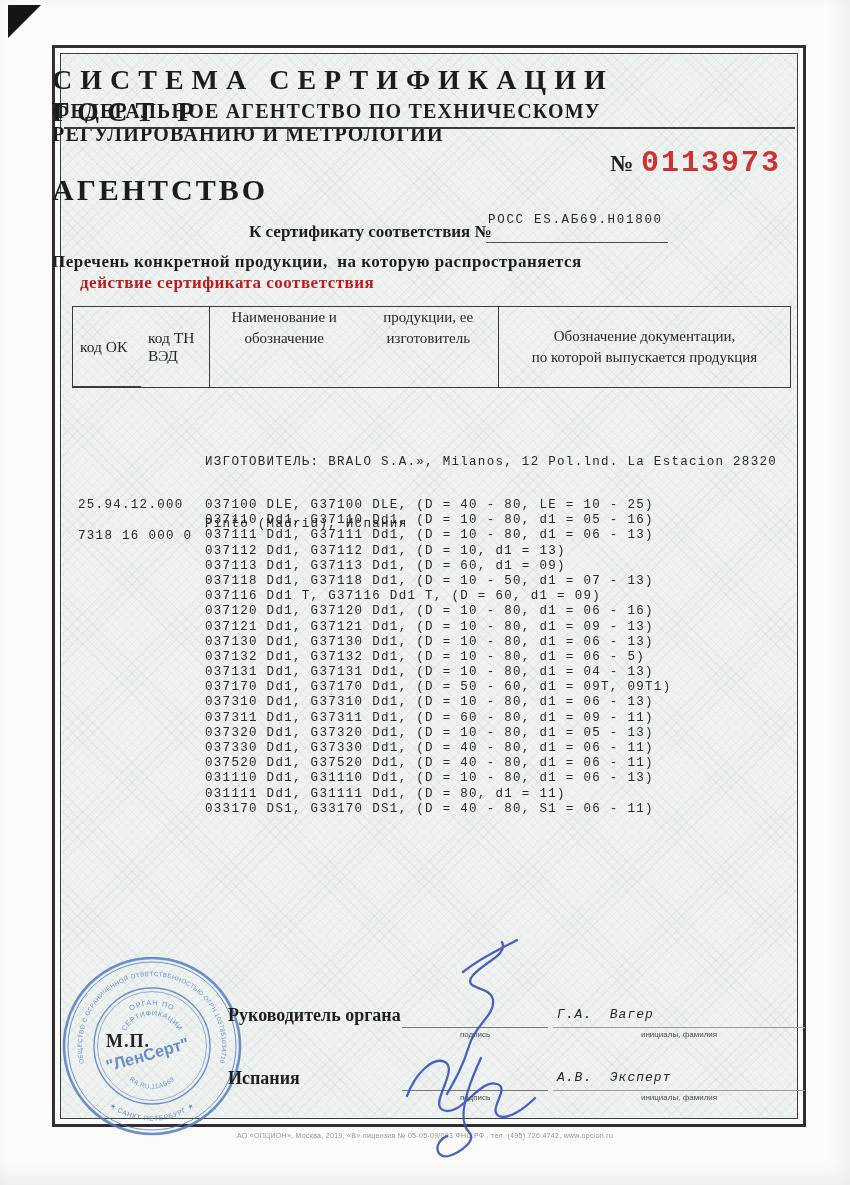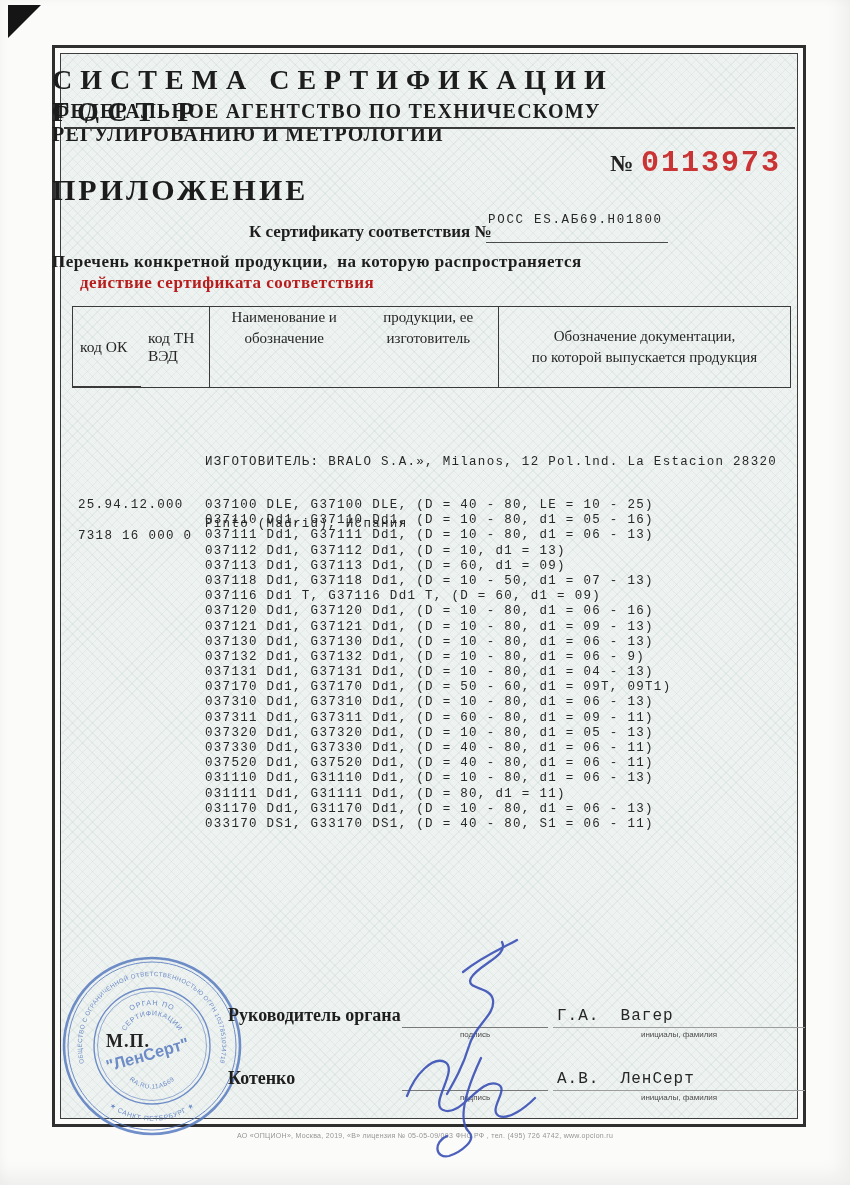--- a/index.html
+++ b/index.html
@@ -47,21 +47,21 @@
   .mono{font-family:"Liberation Mono", monospace;color:#282828;}
   .manufacturer{left:205px;top:411px;font-size:12.5px;letter-spacing:1.3px;line-height:20.5px;white-space:pre;}
   .code-ok{left:78px;top:498px;font-size:12.5px;letter-spacing:1.3px;white-space:pre;}
   .code-tnved{left:78px;top:529px;font-size:12.5px;letter-spacing:1.3px;white-space:pre;}
   .products{left:205px;top:498px;font-size:12.5px;letter-spacing:1.3px;}
   .products div{height:15.2px;white-space:pre;}
   .mp-label{left:106px;top:1031px;font-size:18px;font-weight:600;letter-spacing:1px;color:#232323;z-index:5;}
   .sig-label{left:228px;font-size:18px;font-weight:bold;color:#1e1e1e;}
   .sig-line{height:1.2px;background:#787878;}
   .sig-caption{font-family:"Liberation Sans", sans-serif;font-size:8px;color:#4c4c4c;text-align:center;}
-  .sig-name{font-family:"Liberation Mono", monospace;font-size:16px;letter-spacing:1px;color:#262626;white-space:pre;}
+  .sig-name{font-family:"Liberation Mono", monospace;font-size:13px;letter-spacing:1px;color:#262626;white-space:pre;font-style:italic;}
   .name-line{height:1px;background:#9d9d9d;}
   .stamp-svg{left:52px;top:946px;width:200px;height:200px;opacity:.84;}
   .stamp-svg text{fill:#567ac0;font-family:"Liberation Sans", sans-serif;}
   .sig-ink{left:385px;top:928px;width:190px;height:230px;z-index:6;}
   .footer{left:0;top:1132px;width:850px;text-align:center;font-family:"Liberation Sans", sans-serif;font-size:7px;color:#959595;letter-spacing:.3px;}
 </style>
 </head>
 <body>
 
 <div class="sheet">
@@ -72,21 +72,21 @@
     <div class="frame-inner"></div>
   </div>
 
   <div class="abs ctr system-title">СИСТЕМА СЕРТИФИКАЦИИ ГОСТ Р</div>
   <div class="abs ctr agency">ФЕДЕРАЛЬНОЕ АГЕНТСТВО ПО ТЕХНИЧЕСКОМУ РЕГУЛИРОВАНИЮ И МЕТРОЛОГИИ</div>
   <div class="abs sep-line"></div>
 
   <div class="abs no-sign">№</div>
   <div class="abs no-digits">0113973</div>
 
-  <div class="abs ctr main-title">ПРИЛОЖЕНИЕ</div>
+  <div class="abs ctr main-title">АГЕНТСТВО</div>
   <div class="abs cert-ref-value mono">РОСС ES.АБ69.Н01800</div>
   <div class="abs cert-ref-label">К сертификату соответствия №</div>
   <div class="abs cert-ref-line"></div>
   <div class="abs ctr subtitle1">Перечень конкретной продукции,  на которую распространяется</div>
   <div class="abs ctr subtitle2">действие сертификата соответствия</div>
 
   <div class="abs tbl">
     <div class="c1">
       <div class="cell">код ОК</div>
       <div class="cell">код ТН ВЭД</div>
@@ -111,31 +111,30 @@
       <div>037100 DLE, G37100 DLE, (D = 40 - 80, LE = 10 - 25)</div>
       <div>037110 Dd1, G37110 Dd1, (D = 10 - 80, d1 = 05 - 16)</div>
       <div>037111 Dd1, G37111 Dd1, (D = 10 - 80, d1 = 06 - 13)</div>
       <div>037112 Dd1, G37112 Dd1, (D = 10, d1 = 13)</div>
       <div>037113 Dd1, G37113 Dd1, (D = 60, d1 = 09)</div>
       <div>037118 Dd1, G37118 Dd1, (D = 10 - 50, d1 = 07 - 13)</div>
       <div>037116 Dd1 T, G37116 Dd1 T, (D = 60, d1 = 09)</div>
       <div>037120 Dd1, G37120 Dd1, (D = 10 - 80, d1 = 06 - 16)</div>
       <div>037121 Dd1, G37121 Dd1, (D = 10 - 80, d1 = 09 - 13)</div>
       <div>037130 Dd1, G37130 Dd1, (D = 10 - 80, d1 = 06 - 13)</div>
-      <div>037132 Dd1, G37132 Dd1, (D = 10 - 80, d1 = 06 - 9)</div>
+      <div>037132 Dd1, G37132 Dd1, (D = 10 - 80, d1 = 06 - 5)</div>
       <div>037131 Dd1, G37131 Dd1, (D = 10 - 80, d1 = 04 - 13)</div>
       <div>037170 Dd1, G37170 Dd1, (D = 50 - 60, d1 = 09T, 09T1)</div>
       <div>037310 Dd1, G37310 Dd1, (D = 10 - 80, d1 = 06 - 13)</div>
       <div>037311 Dd1, G37311 Dd1, (D = 60 - 80, d1 = 09 - 11)</div>
       <div>037320 Dd1, G37320 Dd1, (D = 10 - 80, d1 = 05 - 13)</div>
       <div>037330 Dd1, G37330 Dd1, (D = 40 - 80, d1 = 06 - 11)</div>
       <div>037520 Dd1, G37520 Dd1, (D = 40 - 80, d1 = 06 - 11)</div>
       <div>031110 Dd1, G31110 Dd1, (D = 10 - 80, d1 = 06 - 13)</div>
       <div>031111 Dd1, G31111 Dd1, (D = 80, d1 = 11)</div>
-      <div>031170 Dd1, G31170 Dd1, (D = 10 - 80, d1 = 06 - 13)</div>
       <div>033170 DS1, G33170 DS1, (D = 40 - 80, S1 = 06 - 11)</div>
     </div>
 
   <svg class="abs stamp-svg" viewBox="0 0 200 200">
     <defs>
       <path id="ringTop" d="M40,136 A70,70 0 1 1 160,136"></path>
       <path id="ringBottom" d="M42,144 A70,70 0 0 0 158,144"></path>
       <path id="innerTop1" d="M59,100 A41,41 0 0 1 141,100"></path>
       <path id="innerTop2" d="M69.5,100 A30.5,30.5 0 0 1 130.5,100"></path>
       <path id="regArc" d="M69,121 A33,33 0 0 0 131,121"></path>
@@ -163,24 +162,24 @@
   </svg>
   <div class="abs mp-label">М.П.</div>
 
   <div class="abs sig-label" style="top:1005px;">Руководитель органа</div>
   <div class="abs sig-line" style="left:402px;top:1027px;width:146px;"></div>
   <div class="abs sig-caption" style="left:402px;top:1030px;width:146px;">подпись</div>
   <div class="abs sig-name" style="left:557px;top:1007px;">Г.А.  Вагер</div>
   <div class="abs name-line" style="left:553px;top:1027px;width:252px;"></div>
   <div class="abs sig-caption" style="left:553px;top:1030px;width:252px;">инициалы, фамилия</div>
 
-  <div class="abs sig-label" style="top:1068px;">Котенко</div>
+  <div class="abs sig-label" style="top:1068px;">Испания</div>
   <div class="abs sig-line" style="left:402px;top:1090px;width:146px;"></div>
   <div class="abs sig-caption" style="left:402px;top:1093px;width:146px;">подпись</div>
-  <div class="abs sig-name" style="left:557px;top:1070px;">А.В.  ЛенСерт</div>
+  <div class="abs sig-name" style="left:557px;top:1070px;">А.В.  Эксперт</div>
   <div class="abs name-line" style="left:553px;top:1090px;width:252px;"></div>
   <div class="abs sig-caption" style="left:553px;top:1093px;width:252px;">инициалы, фамилия</div>
 
   <svg class="abs sig-ink" viewBox="0 0 190 230">
     <g fill="none" stroke="#3a50b6" stroke-width="2.3" stroke-linecap="round" opacity=".9">
       <path d="M117,14 C124,28 94,36 86,50 C80,62 106,58 108,72 C110,88 90,96 84,118 C78,138 70,152 62,166"></path>
       <path d="M78,44 C98,28 118,20 132,12"></path>
       <path d="M22,168 C30,146 48,128 60,134 C74,142 44,176 58,182 C76,190 94,150 112,156 C126,160 102,182 114,188 C124,192 140,180 150,170"></path>
       <path d="M96,130 C82,160 72,192 84,204 C92,212 76,224 64,228 C50,231 48,214 62,208"></path>
     </g>

